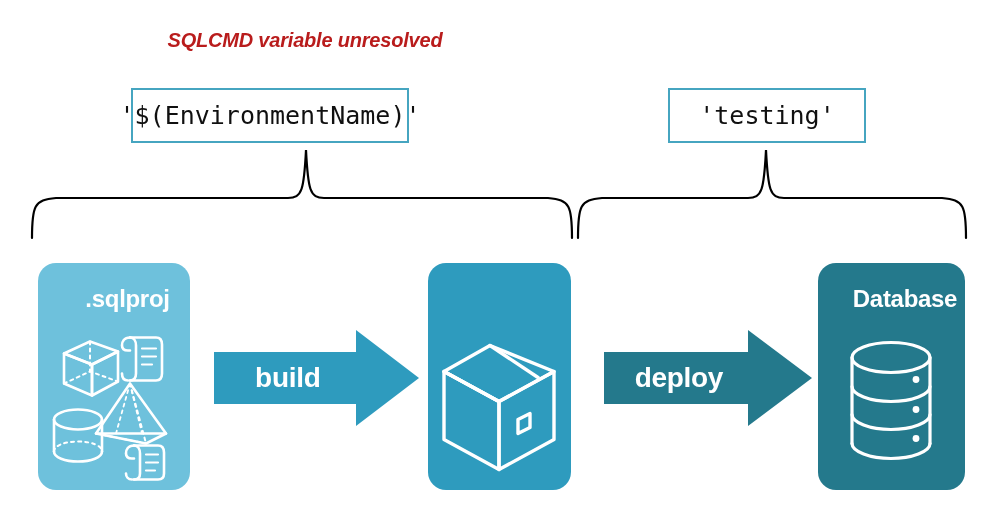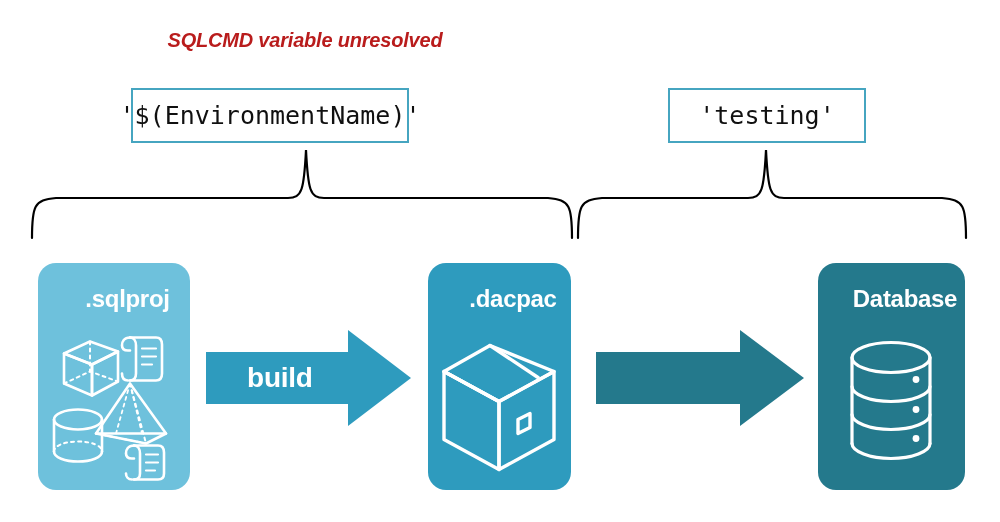--- a/index.html
+++ b/index.html
@@ -98,20 +98,21 @@
   .artifact-art svg { display: block; width: 100%; height: 100%; }
 
   #box-sqlproj  { left: 38px;  top: 263px; width: 152px; height: 227px; background: #6EC1DC; }
   #box-dacpac   { left: 428px; top: 263px; width: 143px; height: 227px; background: #2E9BBE; }
   #box-database { left: 818px; top: 263px; width: 147px; height: 227px; background: #24798C; }
 
   
   .arrow {
     position: absolute;
     height: 96px;
+    margin-left: 8px;
   }
   .arrow svg { display: block; width: 100%; height: 100%; overflow: visible; }
   .arrow-label {
     position: absolute;
     left: 0;
     top: 0;
     width: 72%;
     height: 100%;
     display: flex;
     align-items: center;
@@ -204,21 +205,20 @@
             <path d="M96,158 C100,158 102,156 102,152 L102,132 C102,128 100,124 96,124"></path>
             <path d="M94,158 C90,158 88,155 88,152"></path>
             <path d="M108,133 L120,133 M108,141 L120,141 M108,149 L117,149" stroke-width="2.2"></path>
           </g>
         </g>
       </svg>
     </div>
   </div>
 
   <div class="artifact" id="box-dacpac">
-    <div class="artifact-label">.dacpac</div>
     <div class="artifact-art">
       <svg viewBox="0 0 143 160" preserveAspectRatio="xMidYMid meet">
         <g fill="none" stroke="#ffffff" stroke-width="3.4" stroke-linejoin="round" stroke-linecap="round">
 
           <path d="M16,50 L16,118 L71,148 L71,80 Z"></path>
           <path d="M71,80 L71,148 L126,118 L126,50 Z"></path>
 
           <path d="M16,50 L62,24 L126,50 L71,80 Z"></path>
           <path d="M62,24 L110,56"></path>
           <path d="M16,50 L71,80"></path>
@@ -251,15 +251,16 @@
     <svg viewBox="0 0 205 96" preserveAspectRatio="none">
       <path d="M0,22 L142,22 L142,0 L205,48 L142,96 L142,74 L0,74 Z" fill="#2E9BBE"></path>
     </svg>
     <div class="arrow-label">build</div>
   </div>
 
   <div class="arrow" id="arrow-deploy">
     <svg viewBox="0 0 208 96" preserveAspectRatio="none">
       <path d="M0,22 L144,22 L144,0 L208,48 L144,96 L144,74 L0,74 Z" fill="#24798C"></path>
     </svg>
+    <div class="arrow-label">deploy</div>
   </div>
 
 </div>
 
 </body></html>

